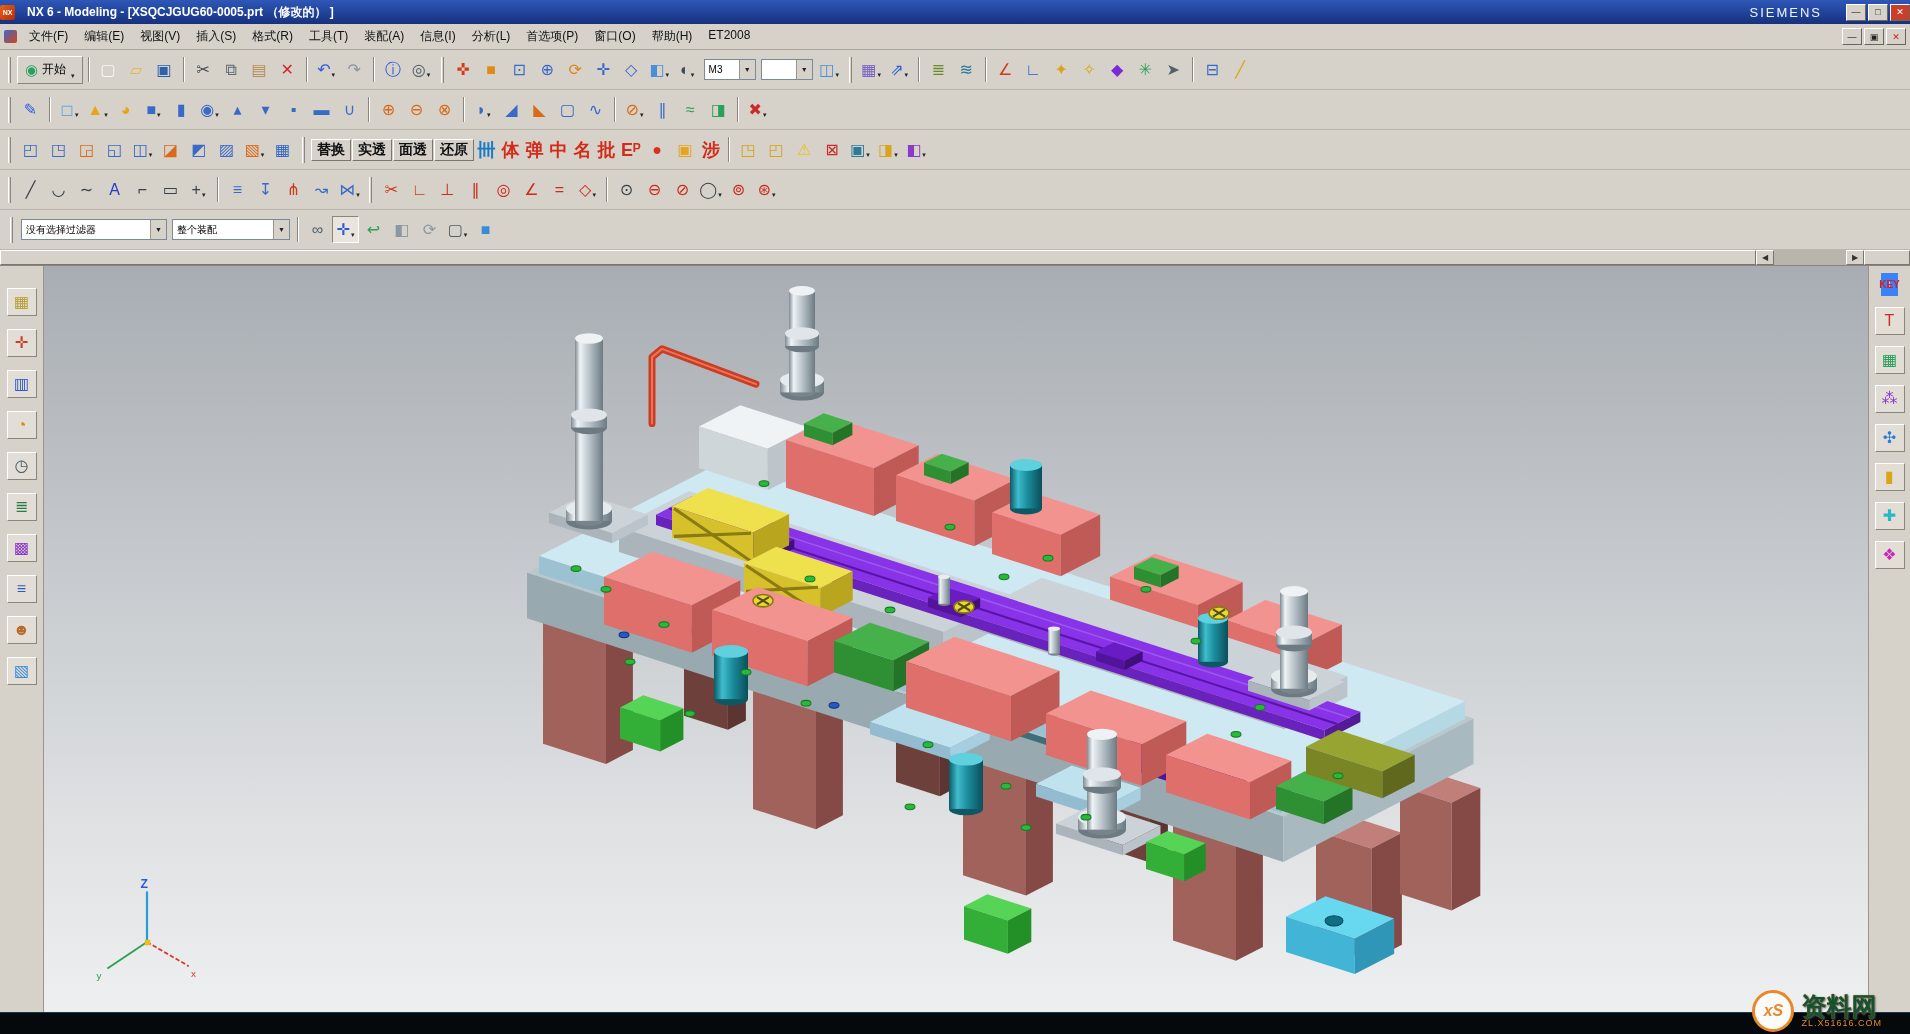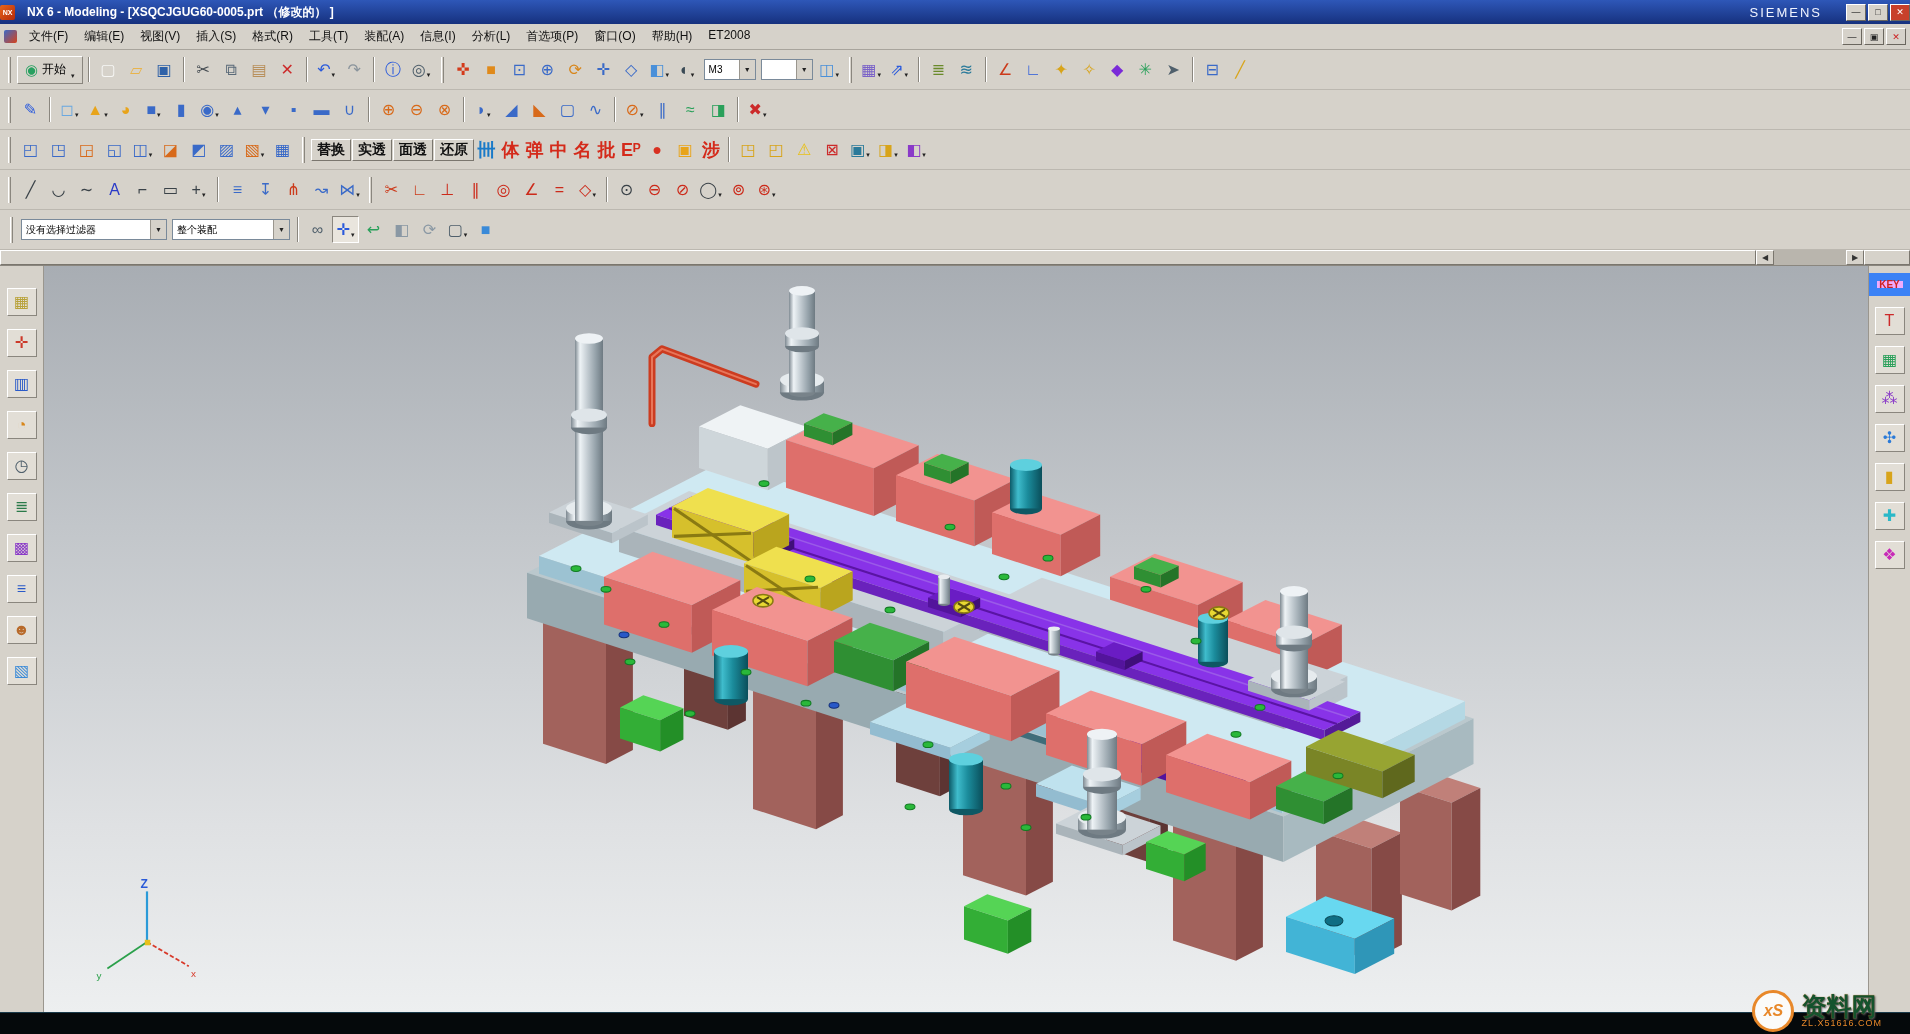--- a/index.html
+++ b/index.html
@@ -44,21 +44,21 @@
 .sbtn{width:18px;height:100%;background:#d6d2ca;border:1px solid;border-color:#fff #7a766e #7a766e #fff;font-size:8px;display:flex;align-items:center;justify-content:center;color:#333;cursor:default}
 .hgap{width:72px;background:#b9b5ad}
 .corner{width:46px;background:#d6d2ca;border:1px solid;border-color:#fff #7a766e #7a766e #fff}
 
 .main{flex:1;display:flex;min-height:0}
 .leftbar{width:44px;background:#d6d2ca;border-right:1px solid #9a968e;display:flex;flex-direction:column;align-items:center;padding-top:22px;gap:13px;flex:0 0 auto}
 .leftbar .ibtn,.resourcebar .ibtn{width:30px;height:28px;background:#e2ded6;border:1px solid;border-color:#fff #8a867e #8a867e #fff}
 .viewport{flex:1;position:relative;background:linear-gradient(180deg,#a8adb3 0%,#c2c6ca 35%,#dfe1e3 75%,#edeff0 100%);min-width:0}
 #modelsvg{position:absolute;inset:0;width:100%;height:100%}
 .resourcebar{width:42px;background:#d6d2ca;border-left:1px solid #9a968e;display:flex;flex-direction:column;align-items:center;padding-top:7px;gap:11px;flex:0 0 auto}
-.keybtn{width:42px;height:23px;background:#f0abfc;border:8px solid #3b82f6;color:#cc2222;font-weight:bold;font-size:10px;display:flex;align-items:center;justify-content:center;cursor:default;flex:0 0 auto}
+.keybtn{width:17px;height:23px;background:#f0abfc;border:8px solid #3b82f6;color:#cc2222;font-weight:bold;font-size:10px;display:flex;align-items:center;justify-content:center;cursor:default;flex:0 0 auto}
 
 .triad{position:absolute;left:48px;bottom:26px;width:110px;height:110px}
 .watermark{position:absolute;right:28px;bottom:2px;display:flex;align-items:center;gap:7px;z-index:9}
 .wm-circle{width:42px;height:42px;border-radius:50%;border:3px solid #e8882a;background:#fbfbfa;color:#e8882a;font-weight:bold;font-style:italic;display:flex;align-items:center;justify-content:center;font-size:16px}
 .wm-col{display:flex;flex-direction:column;line-height:1.05}
 .wm-site{font-size:25px;font-weight:bold;color:#14532d;text-shadow:1px 1px 2px #555,0 0 1px #e8882a}
 .wm-sub{font-size:9px;color:#e8882a;letter-spacing:1px}
 .bottomstrip{height:22px;background:#05090b;border-top:1px solid #1a3a4a;flex:0 0 auto}
 </style>
 </head>

